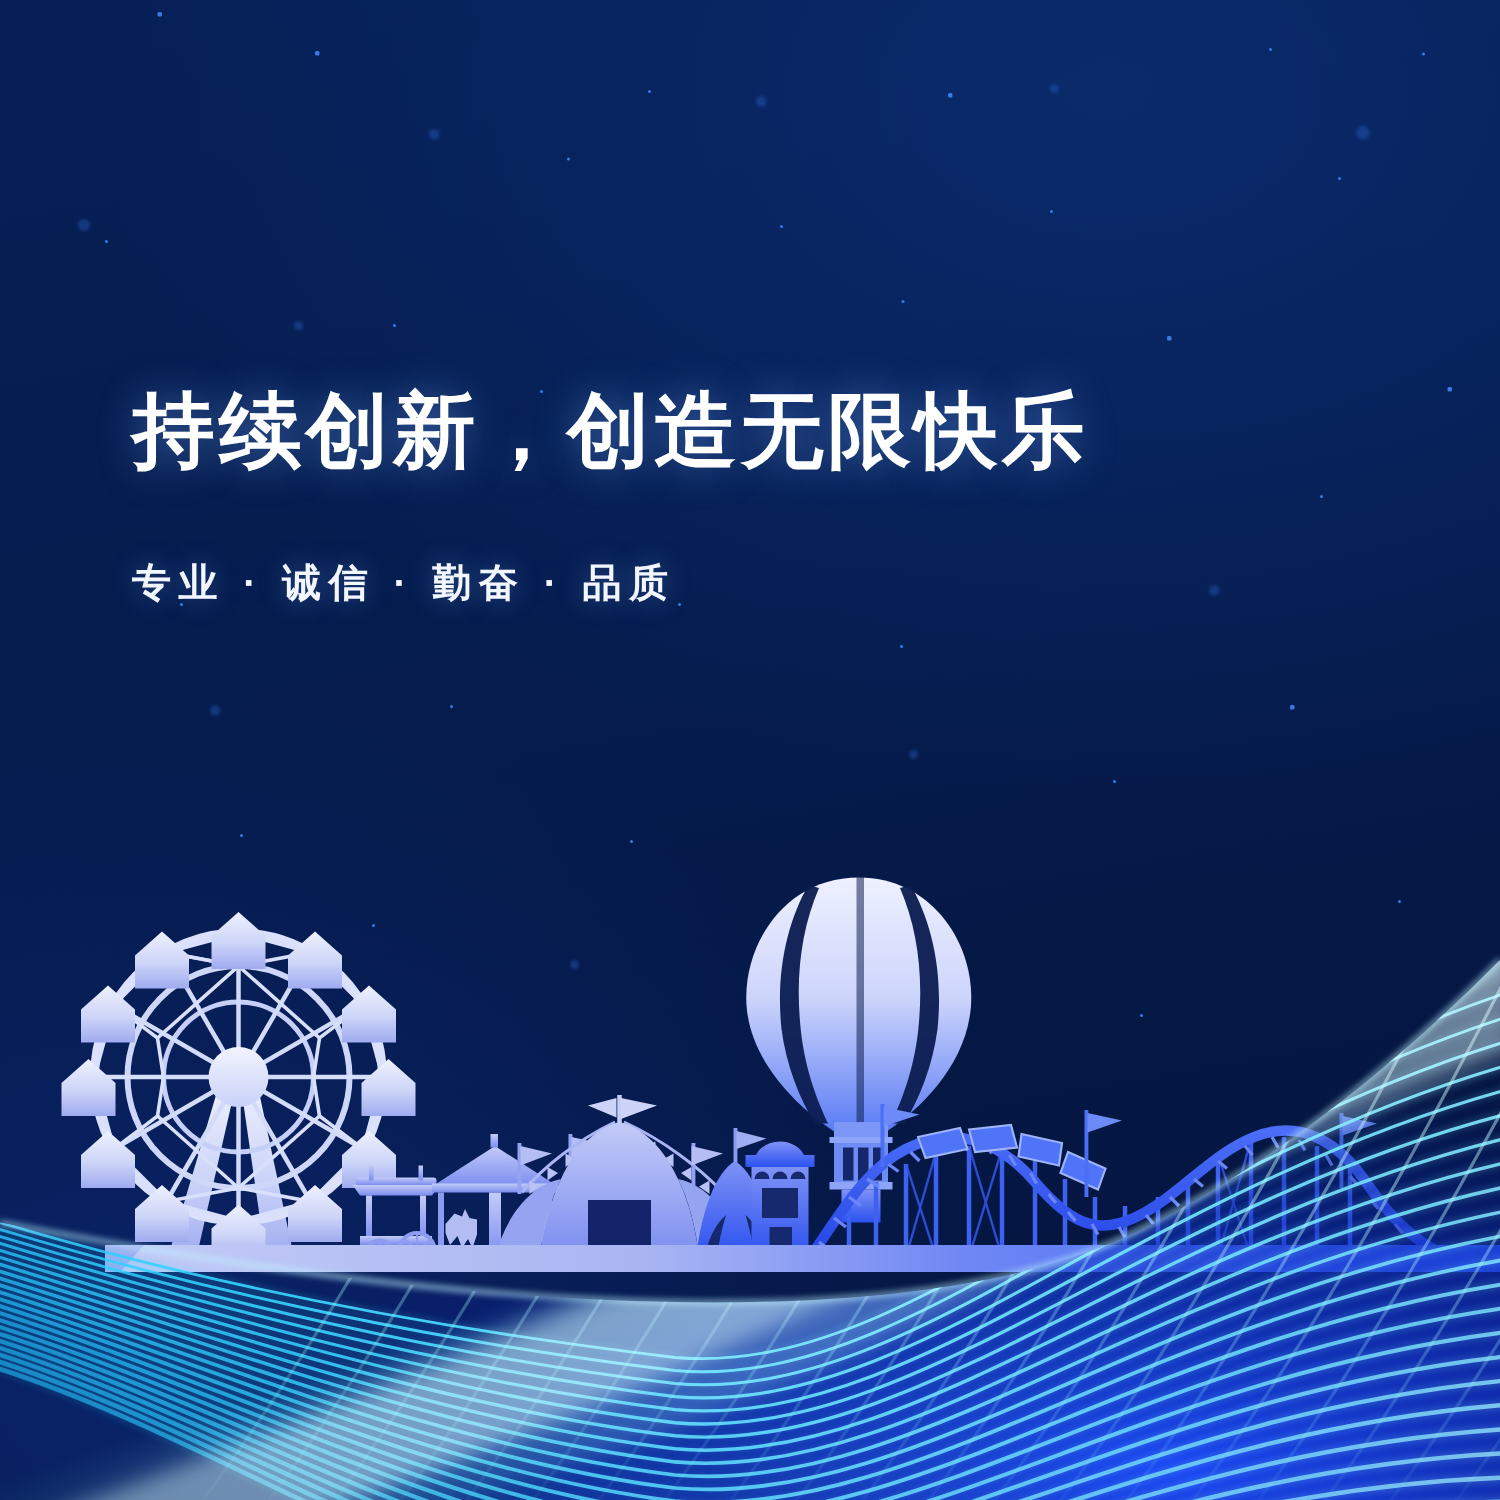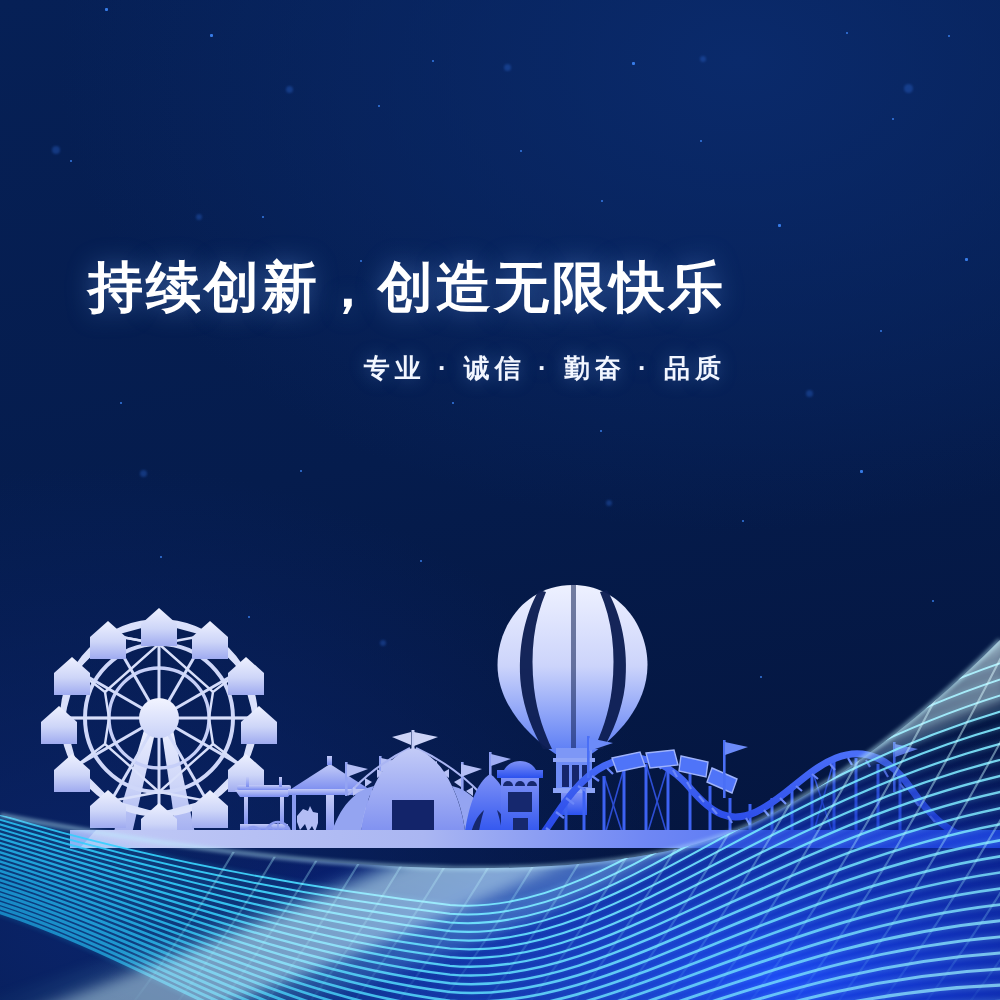--- a/index.html
+++ b/index.html
@@ -6,34 +6,33 @@
   *{box-sizing:border-box;}
   #stage{
     position:relative;
     width:1000px;height:1000px;
     overflow:hidden;
     font-family:"Liberation Sans","DejaVu Sans",sans-serif;
     background:
       radial-gradient(1100px 760px at 74% 6%, #0a2a6b 0%, rgba(7,33,86,0) 62%),
       radial-gradient(900px 700px at 10% 92%, #0a246a 0%, rgba(6,28,78,0) 65%),
       linear-gradient(170deg,#062056 0%,#051c4d 45%,#04133a 100%);
-    text-align: right;
   }
   
   .star{position:absolute;border-radius:1px;background:#3f8bff;opacity:.85;}
   .star.dim{opacity:.35;background:#2f6ad6;border-radius:50%;filter:blur(1px);}
   
   #textblock{position:absolute;left:88px;top:258px;z-index:30;}
   #title{
     font-size:55px;font-weight:700;color:#ffffff;letter-spacing:3px;
     line-height:1.08;white-space:nowrap;
     text-shadow:0 0 26px rgba(120,175,255,.45);
   }
   #subtitle{
-    margin-top:34px;font-size:26px;font-weight:700;color:#f2f6ff;
+    margin-top:54px;font-size:26px;font-weight:700;color:#f2f6ff;
     letter-spacing:5px;white-space:nowrap;
     text-shadow:0 0 18px rgba(120,175,255,.35);
   }
   
   svg.layer{position:absolute;left:0;top:0;width:1000px;height:1000px;display:block;}
   #parklayer{z-index:12;}
   #wavelayer{z-index:20;}
 </style>
 </head>
 <body>

